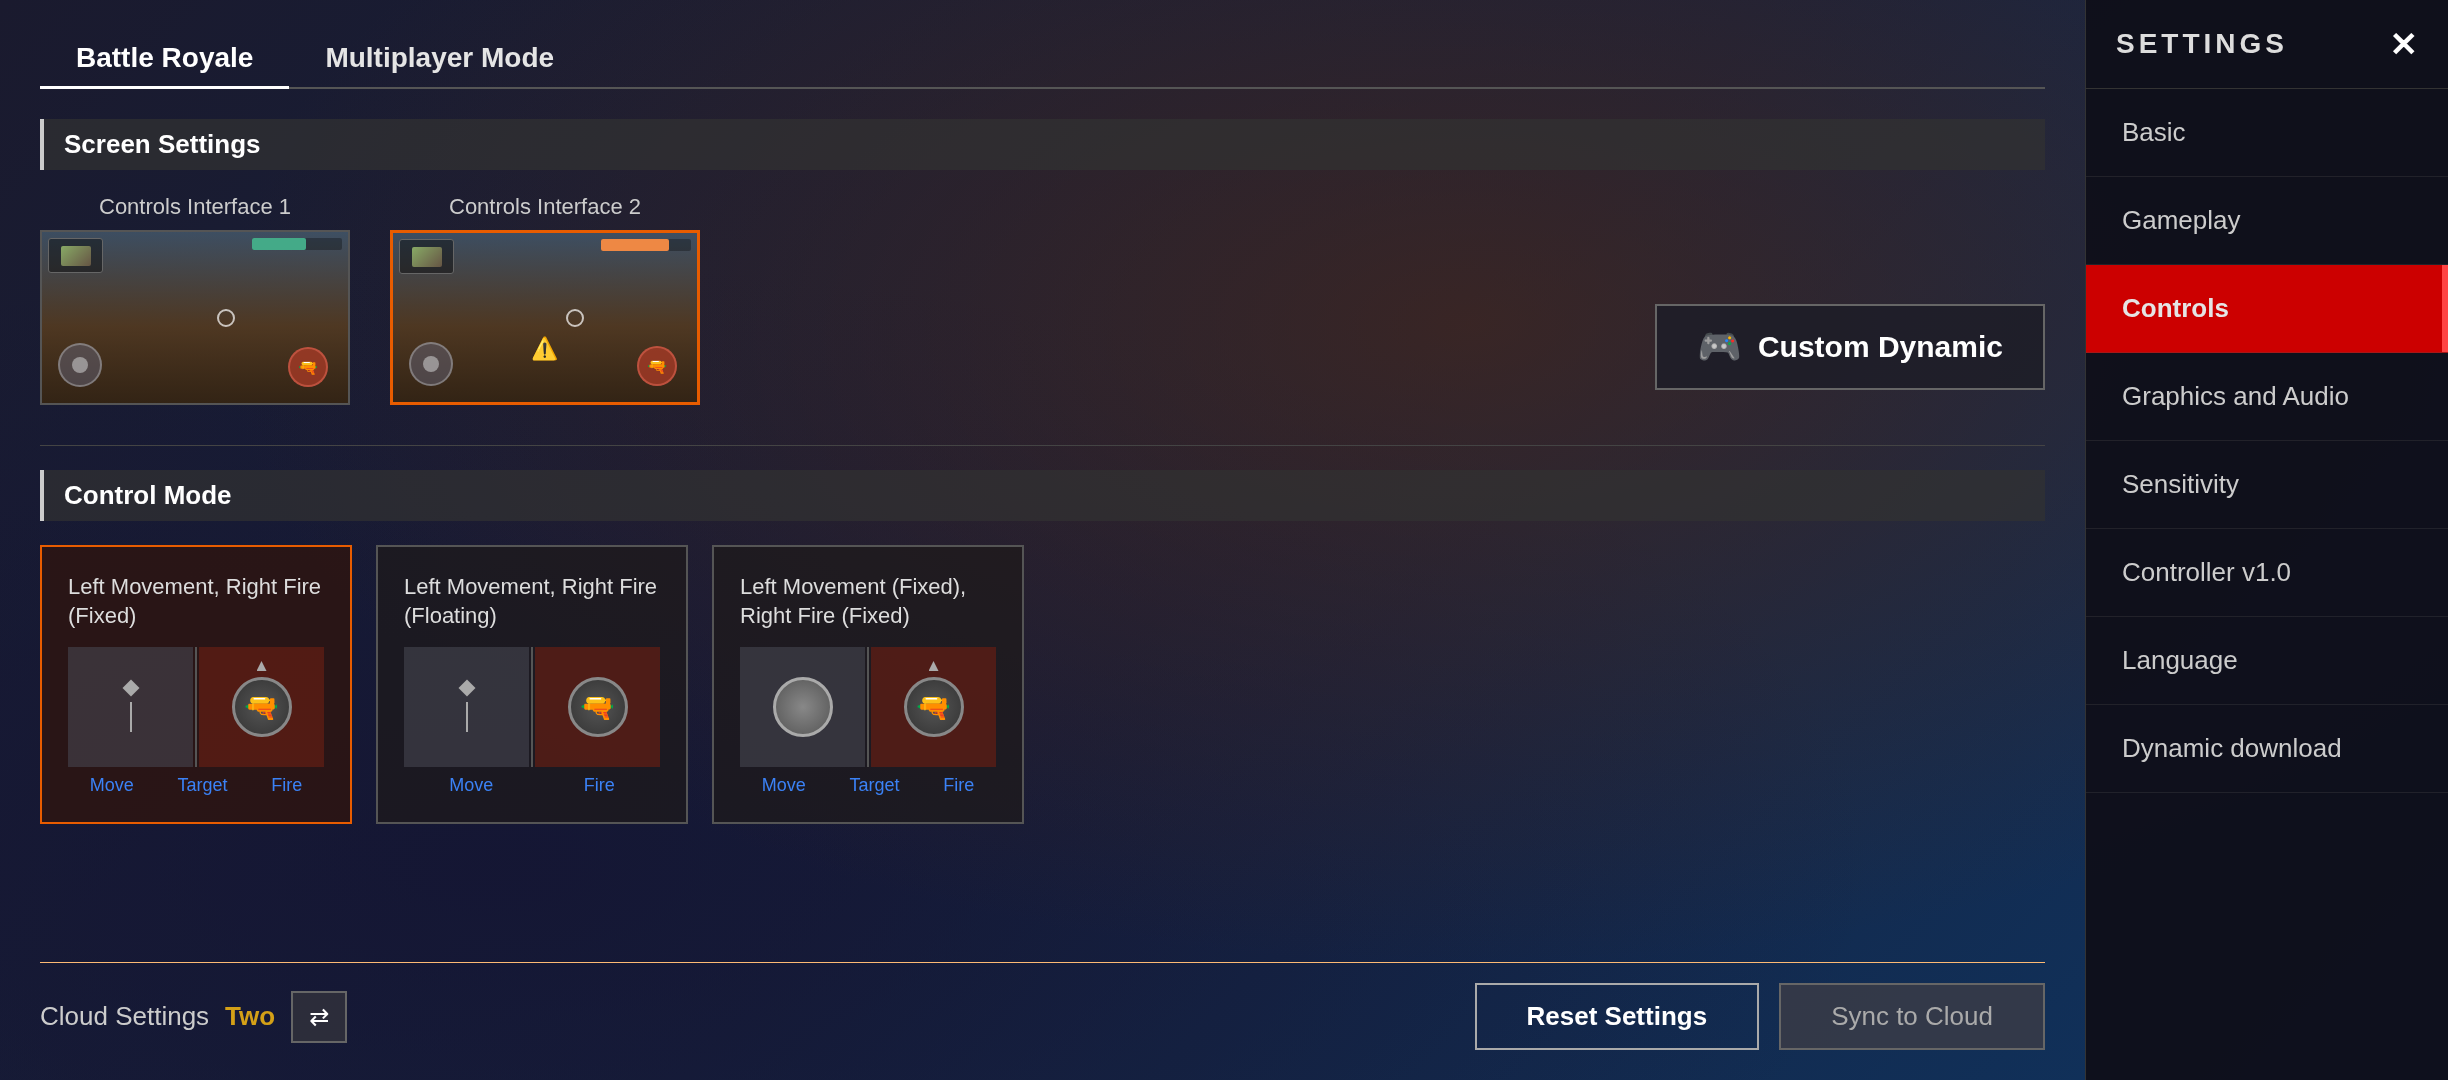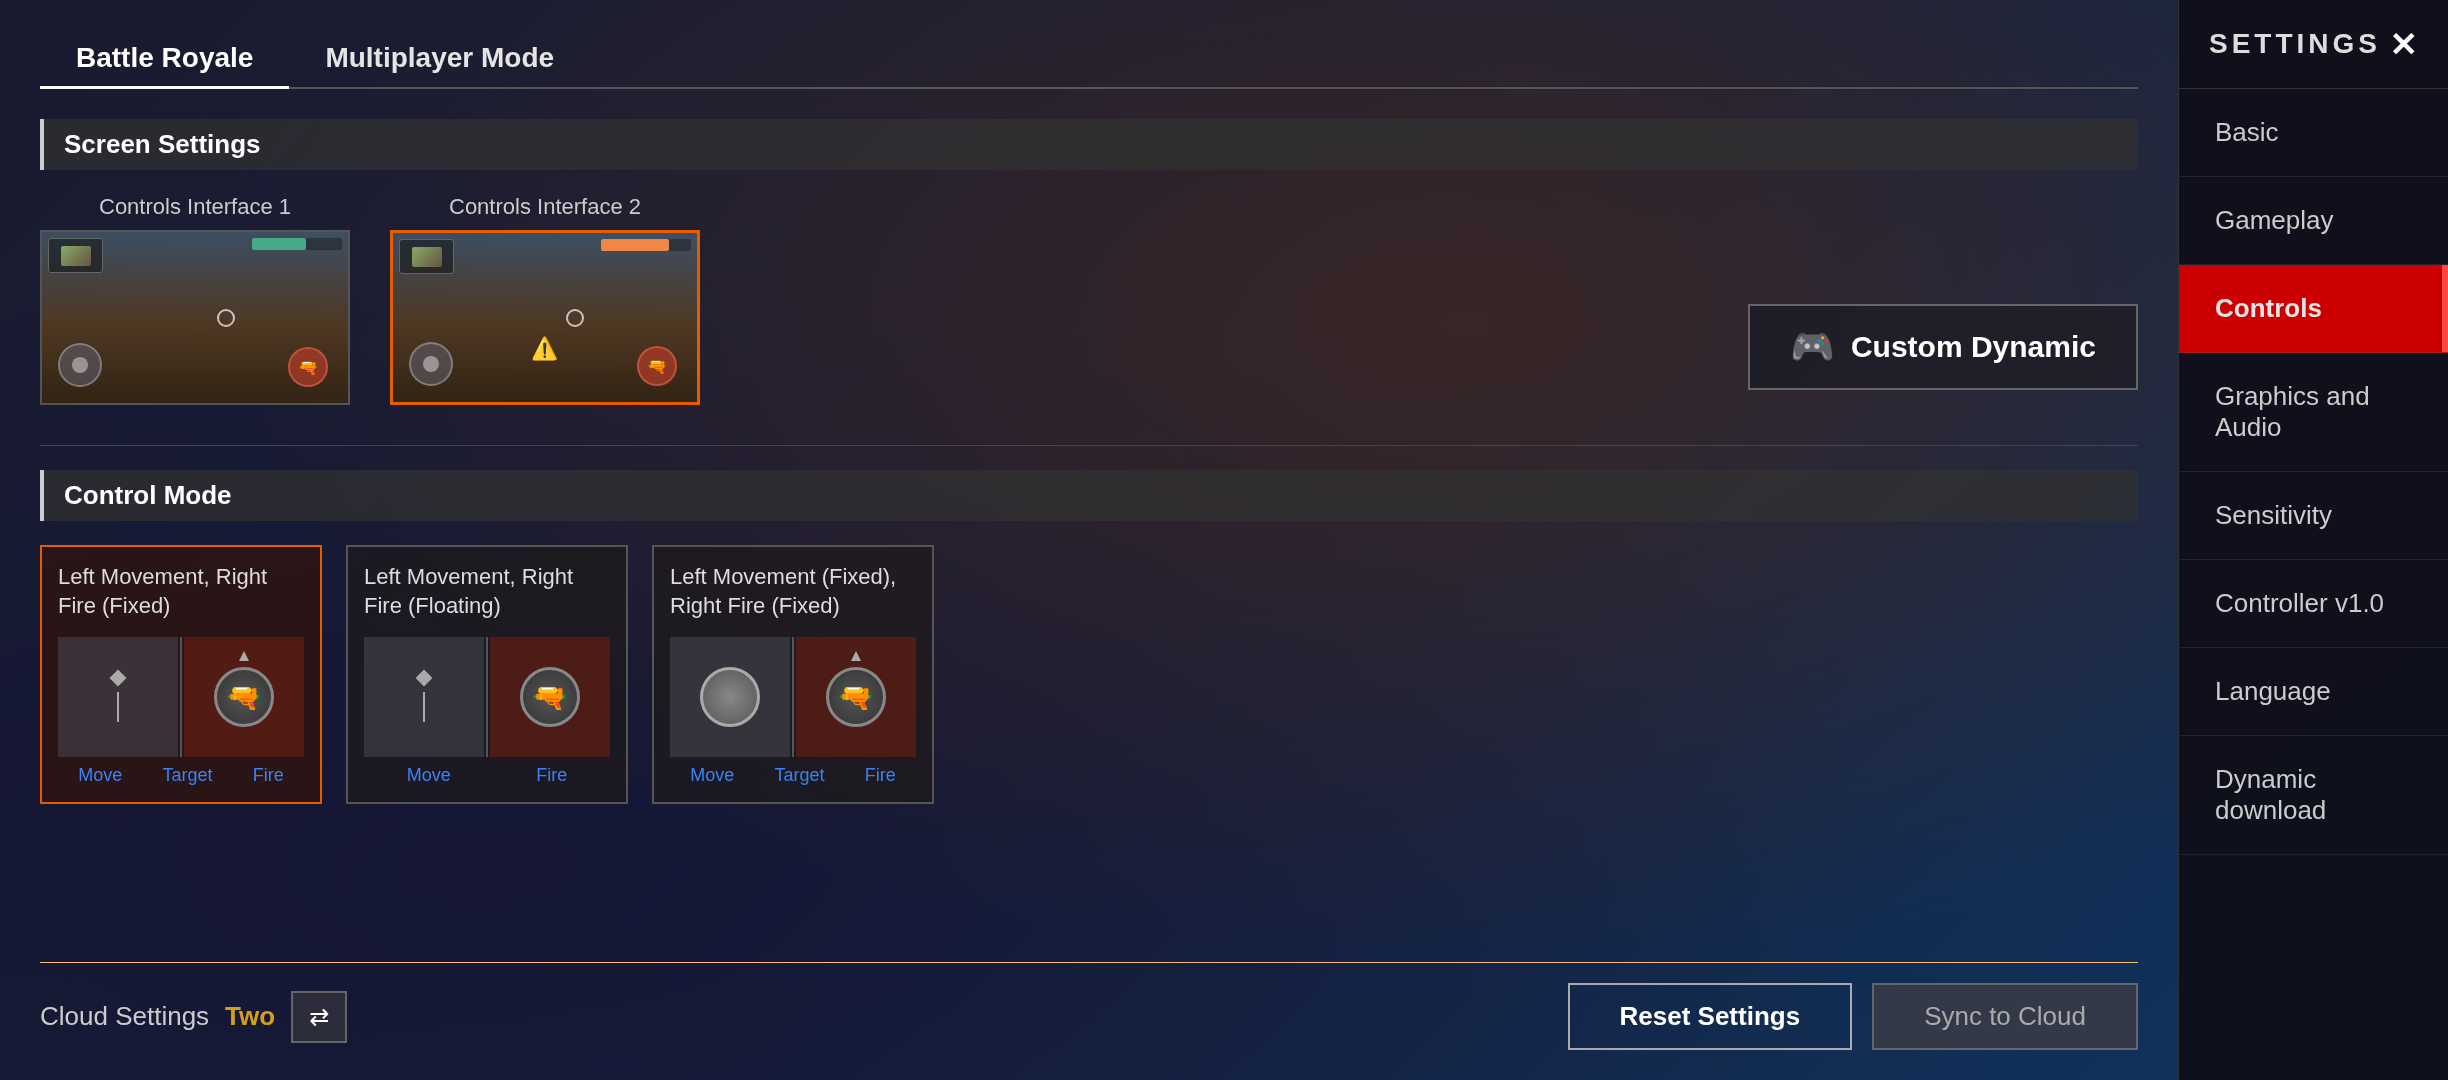--- a/index.html
+++ b/index.html
@@ -149,22 +149,22 @@
     
     .control-modes {
       display: flex;
       gap: 24px;
       margin-bottom: 40px;
     }
 
     .control-mode-card {
       border: 2px solid #555;
       background: rgba(30,25,25,0.7);
-      padding: 16px;
-      width: 282px;
+      padding: 26px;
+      width: 312px;
       cursor: pointer;
       position: relative;
     }
 
     .control-mode-card.selected {
       border: 2px solid #e85c00;
       background: rgba(50,20,10,0.7);
     }
 
     .control-mode-title {
@@ -296,21 +296,21 @@
       background: rgba(60,60,70,0.8);
       border: 2px solid #666;
       color: #aaa;
       font-size: 26px;
       padding: 16px 50px;
       cursor: pointer;
     }
 
     
     .sidebar {
-      width: 270px;
+      width: 363px;
       background: rgba(15,15,25,0.95);
       border-left: 1px solid #333;
       display: flex;
       flex-direction: column;
     }
 
     .sidebar-header {
       display: flex;
       align-items: center;
       justify-content: space-between;

